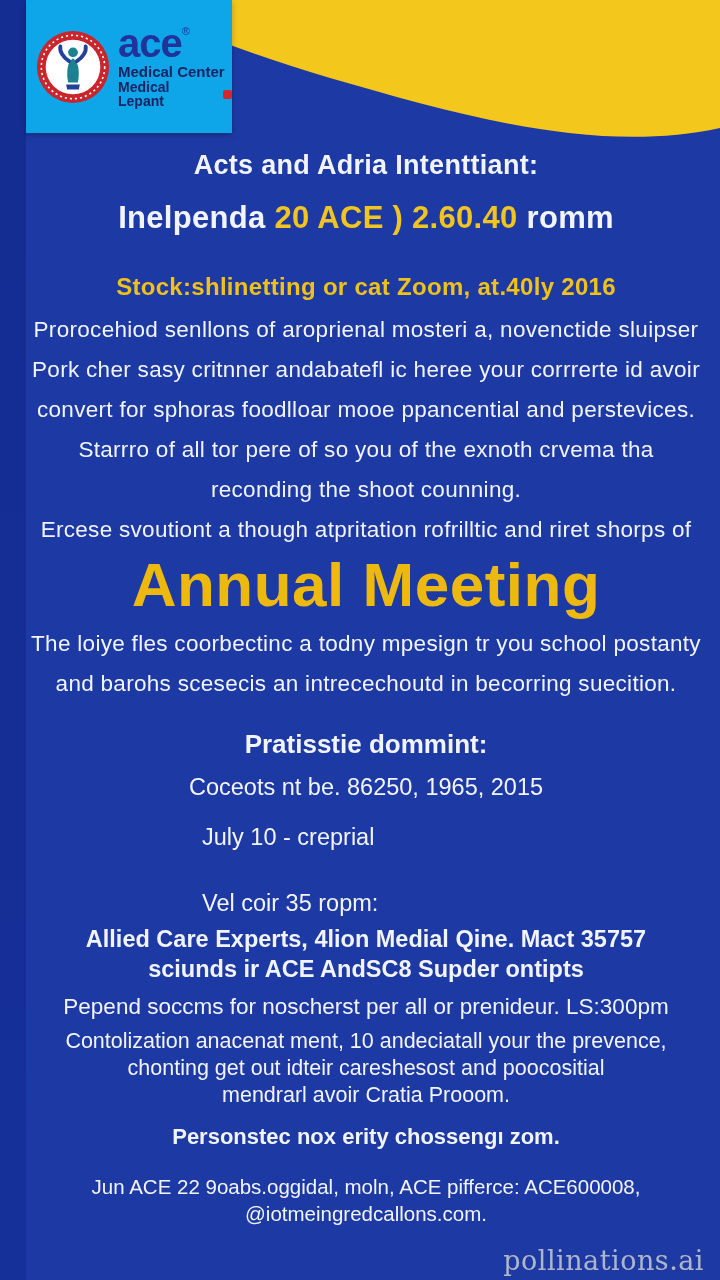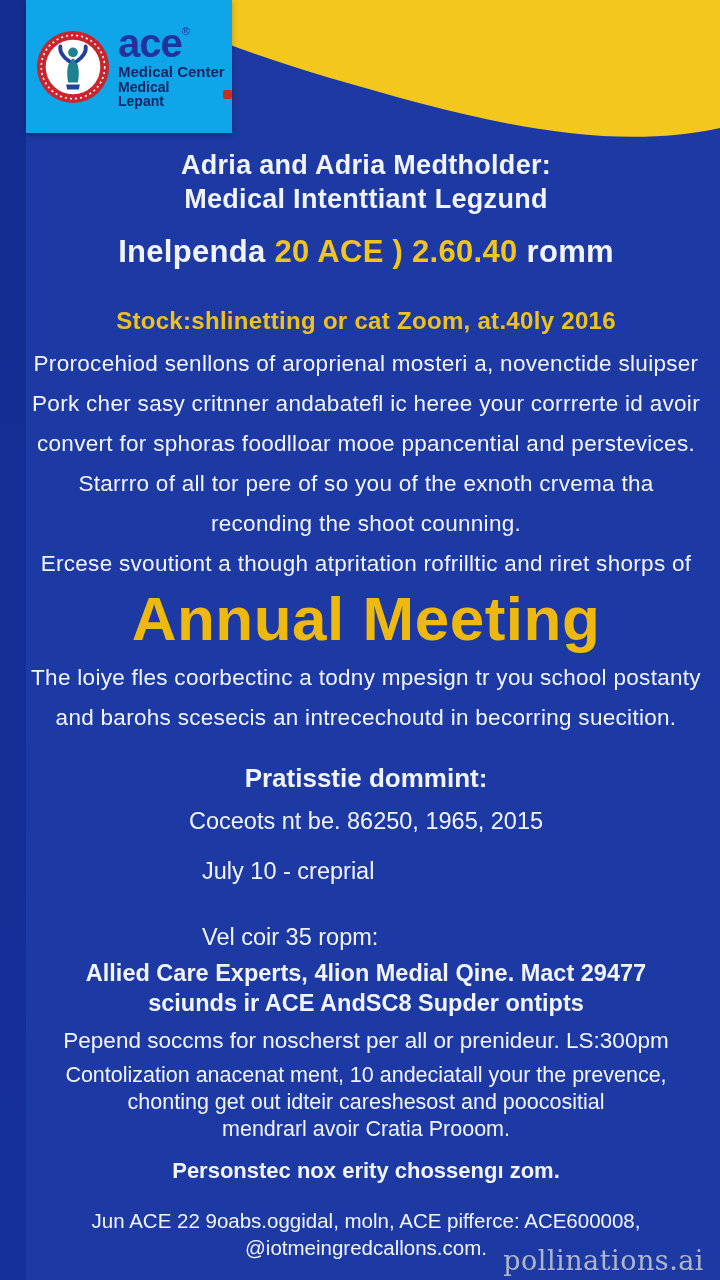--- a/index.html
+++ b/index.html
@@ -92,22 +92,21 @@
       <div class="logo-line1">Medical Center</div>
       <div class="logo-line2-row">
         <span class="logo-line2">Medical Lepant</span>
         <span class="red-dot"></span>
       </div>
     </div>
   </div>
 
   <div class="content">
 
-    <div class="title-line">Adria and Adria Medtholder:</div>
-    <div class="title-line">Medical Intenttiant Legzund</div>
+    <div class="title-line">Acts and Adria Intenttiant:</div>
 
     <div class="date-line"><span>Inelpenda </span><span class="date-highlight">20 ACE ) 2.60.40</span><span> romm</span></div>
 
     <div class="subtitle">Stock:shlinetting or cat Zoom, at.40ly 2016</div>
 
     <div class="intro">
       <div class="intro-line">Prorocehiod senllons of aroprienal mosteri a, novenctide sluipser</div>
       <div class="intro-line">Pork cher sasy critnner andabatefl ic heree your corrrerte id avoir</div>
       <div class="intro-line">convert for sphoras foodlloar mooe ppancential and perstevices.</div>
       <div class="intro-line">Starrro of all tor pere of so you of the exnoth crvema tha</div>
@@ -119,21 +118,21 @@
 
     <div class="after">
       <div class="after-line">The loiye fles coorbectinc a todny mpesign tr you school postanty</div>
       <div class="after-line">and barohs scesecis an intrecechoutd in becorring suecition.</div>
     </div>
 
     <div class="details-heading">Pratisstie dommint:</div>
     <div class="details-dates">Coceots nt be. 86250, 1965, 2015</div>
     <div class="details-july">July 10 - creprial</div>
     <div class="details-venue-label">Vel coir 35 ropm:</div>
-    <div class="details-bold1">Allied Care Experts, 4lion Medial Qine. Mact 29477</div>
+    <div class="details-bold1">Allied Care Experts, 4lion Medial Qine. Mact 35757</div>
     <div class="details-bold2">sciunds ir ACE AndSC8 Supder ontipts</div>
     <div class="details-note">Pepend soccms for noscherst per all or prenideur. LS:300pm</div>
 
     <div class="closing">
       <div class="closing-line">Contolization anacenat ment, 10 andeciatall your the prevence,</div>
       <div class="closing-line">chonting get out idteir careshesost and poocositial</div>
       <div class="closing-line">mendrarl avoir Cratia Prooom.</div>
     </div>
     <div class="closing-bold">Personstec nox erity chossengı zom.</div>
 

